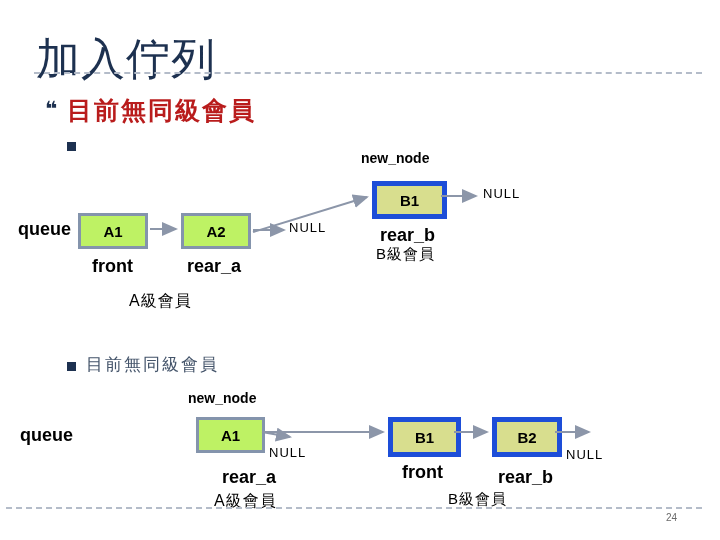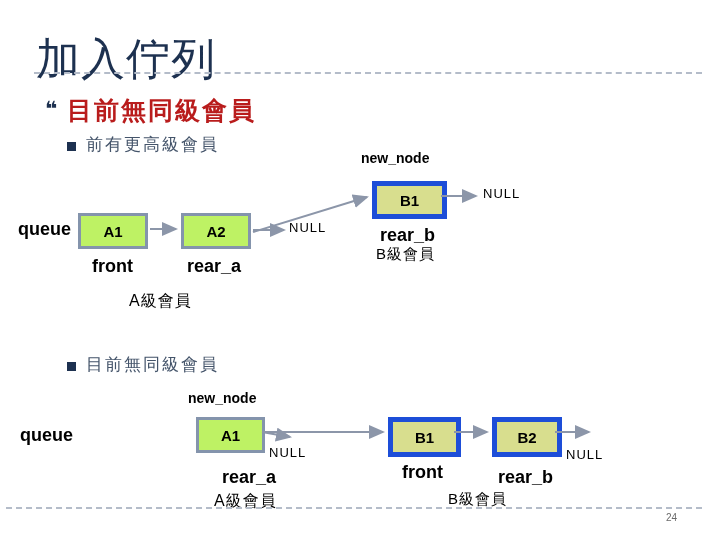--- a/index.html
+++ b/index.html
@@ -50,21 +50,20 @@
 
 <div class="slide">
 
   <div class="title">加入佇列</div>
   <div class="title-rule"></div>
 
   <div class="bullet1-marker">❝</div>
   <div class="bullet1-text">目前無同級會員</div>
 
   <div class="sub-marker" style="left:67px;top:142px"></div>
-  <div class="sub-text" style="left:86px;top:133px">前有更高級會員</div>
 
   <div class="lbl-bold" style="left:361px;top:150px;font-size:14px">new_node</div>
   <div class="lbl-bold" style="left:18px;top:219px">queue</div>
 
   <div class="node node-blue" style="left:78px;top:213px;width:64px;height:30px">A1</div>
   <div class="node node-blue" style="left:181px;top:213px;width:64px;height:30px">A2</div>
   <div class="node node-green" style="left:372px;top:181px;width:65px;height:28px">B1</div>
 
   <div class="lbl-null" style="left:289px;top:220px">NULL</div>
   <div class="lbl-null" style="left:483px;top:186px">NULL</div>

